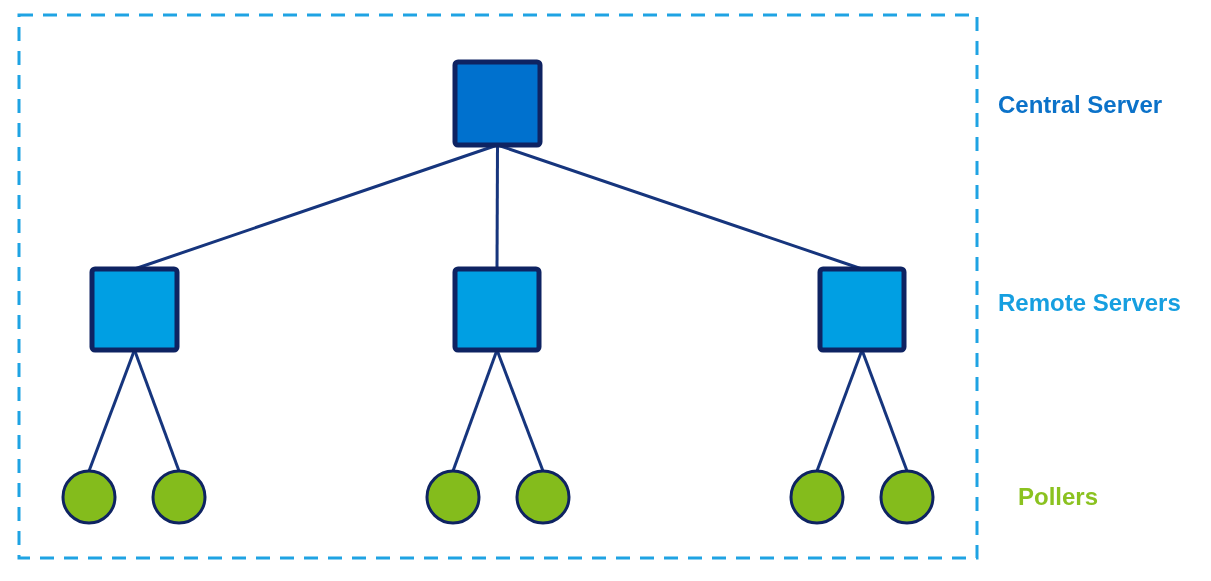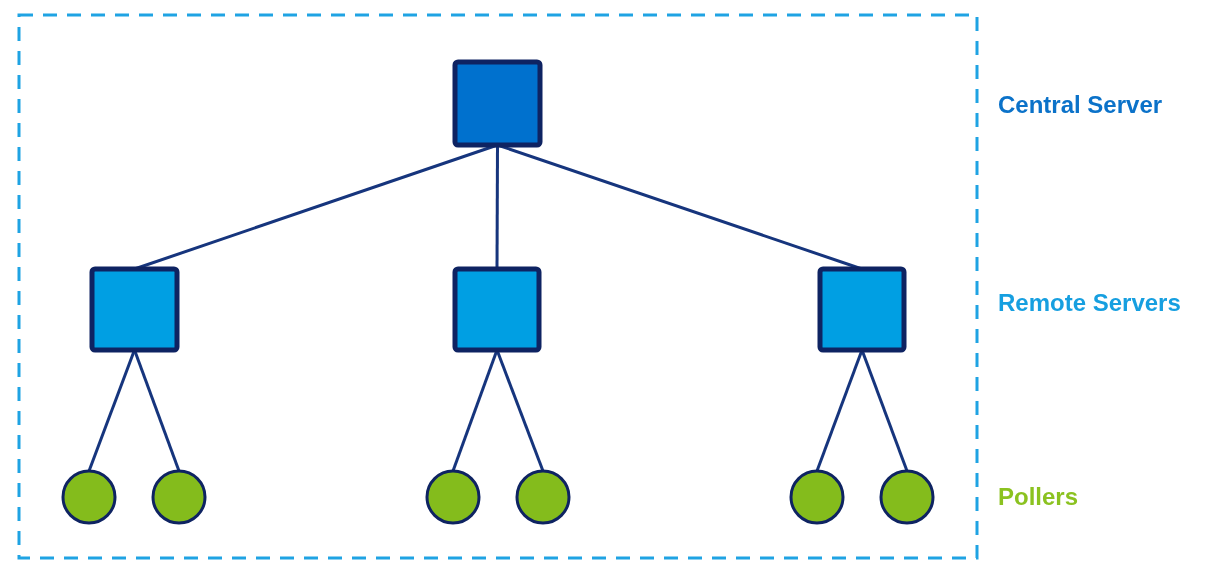--- a/index.html
+++ b/index.html
@@ -24,21 +24,21 @@
     position: absolute;
     left: 998px;
     font-weight: bold;
     font-size: 24px;
     line-height: 28px;
     white-space: nowrap;
     letter-spacing: 0px;
   }
   .tier-label.central { top: 91px;  color: var(--label-central, #0b72c9); }
   .tier-label.remote  { top: 289px; color: var(--label-remote,  #169fe0); }
-  .tier-label.pollers { top: 483px; color: var(--label-pollers, #8bc220); }
+  .tier-label.pollers { top: 483px; color: var(--label-pollers, #8bc220); margin-left: 20px; }
 </style>
 </head>
 <body>
 
 <div class="stage">
   <svg width="1211" height="581" viewBox="0 0 1211 581" xmlns="http://www.w3.org/2000/svg">
       <rect x="19" y="15" width="958" height="543" fill="none" stroke="#1fa3e3" stroke-width="3" stroke-dasharray="14 10"></rect>
       <line x1="497.5" y1="145" x2="134.5" y2="269" stroke="#16357d" stroke-width="3"></line>
       <line x1="497.5" y1="145" x2="497" y2="269" stroke="#16357d" stroke-width="3"></line>
       <line x1="497.5" y1="145" x2="862" y2="269" stroke="#16357d" stroke-width="3"></line>

